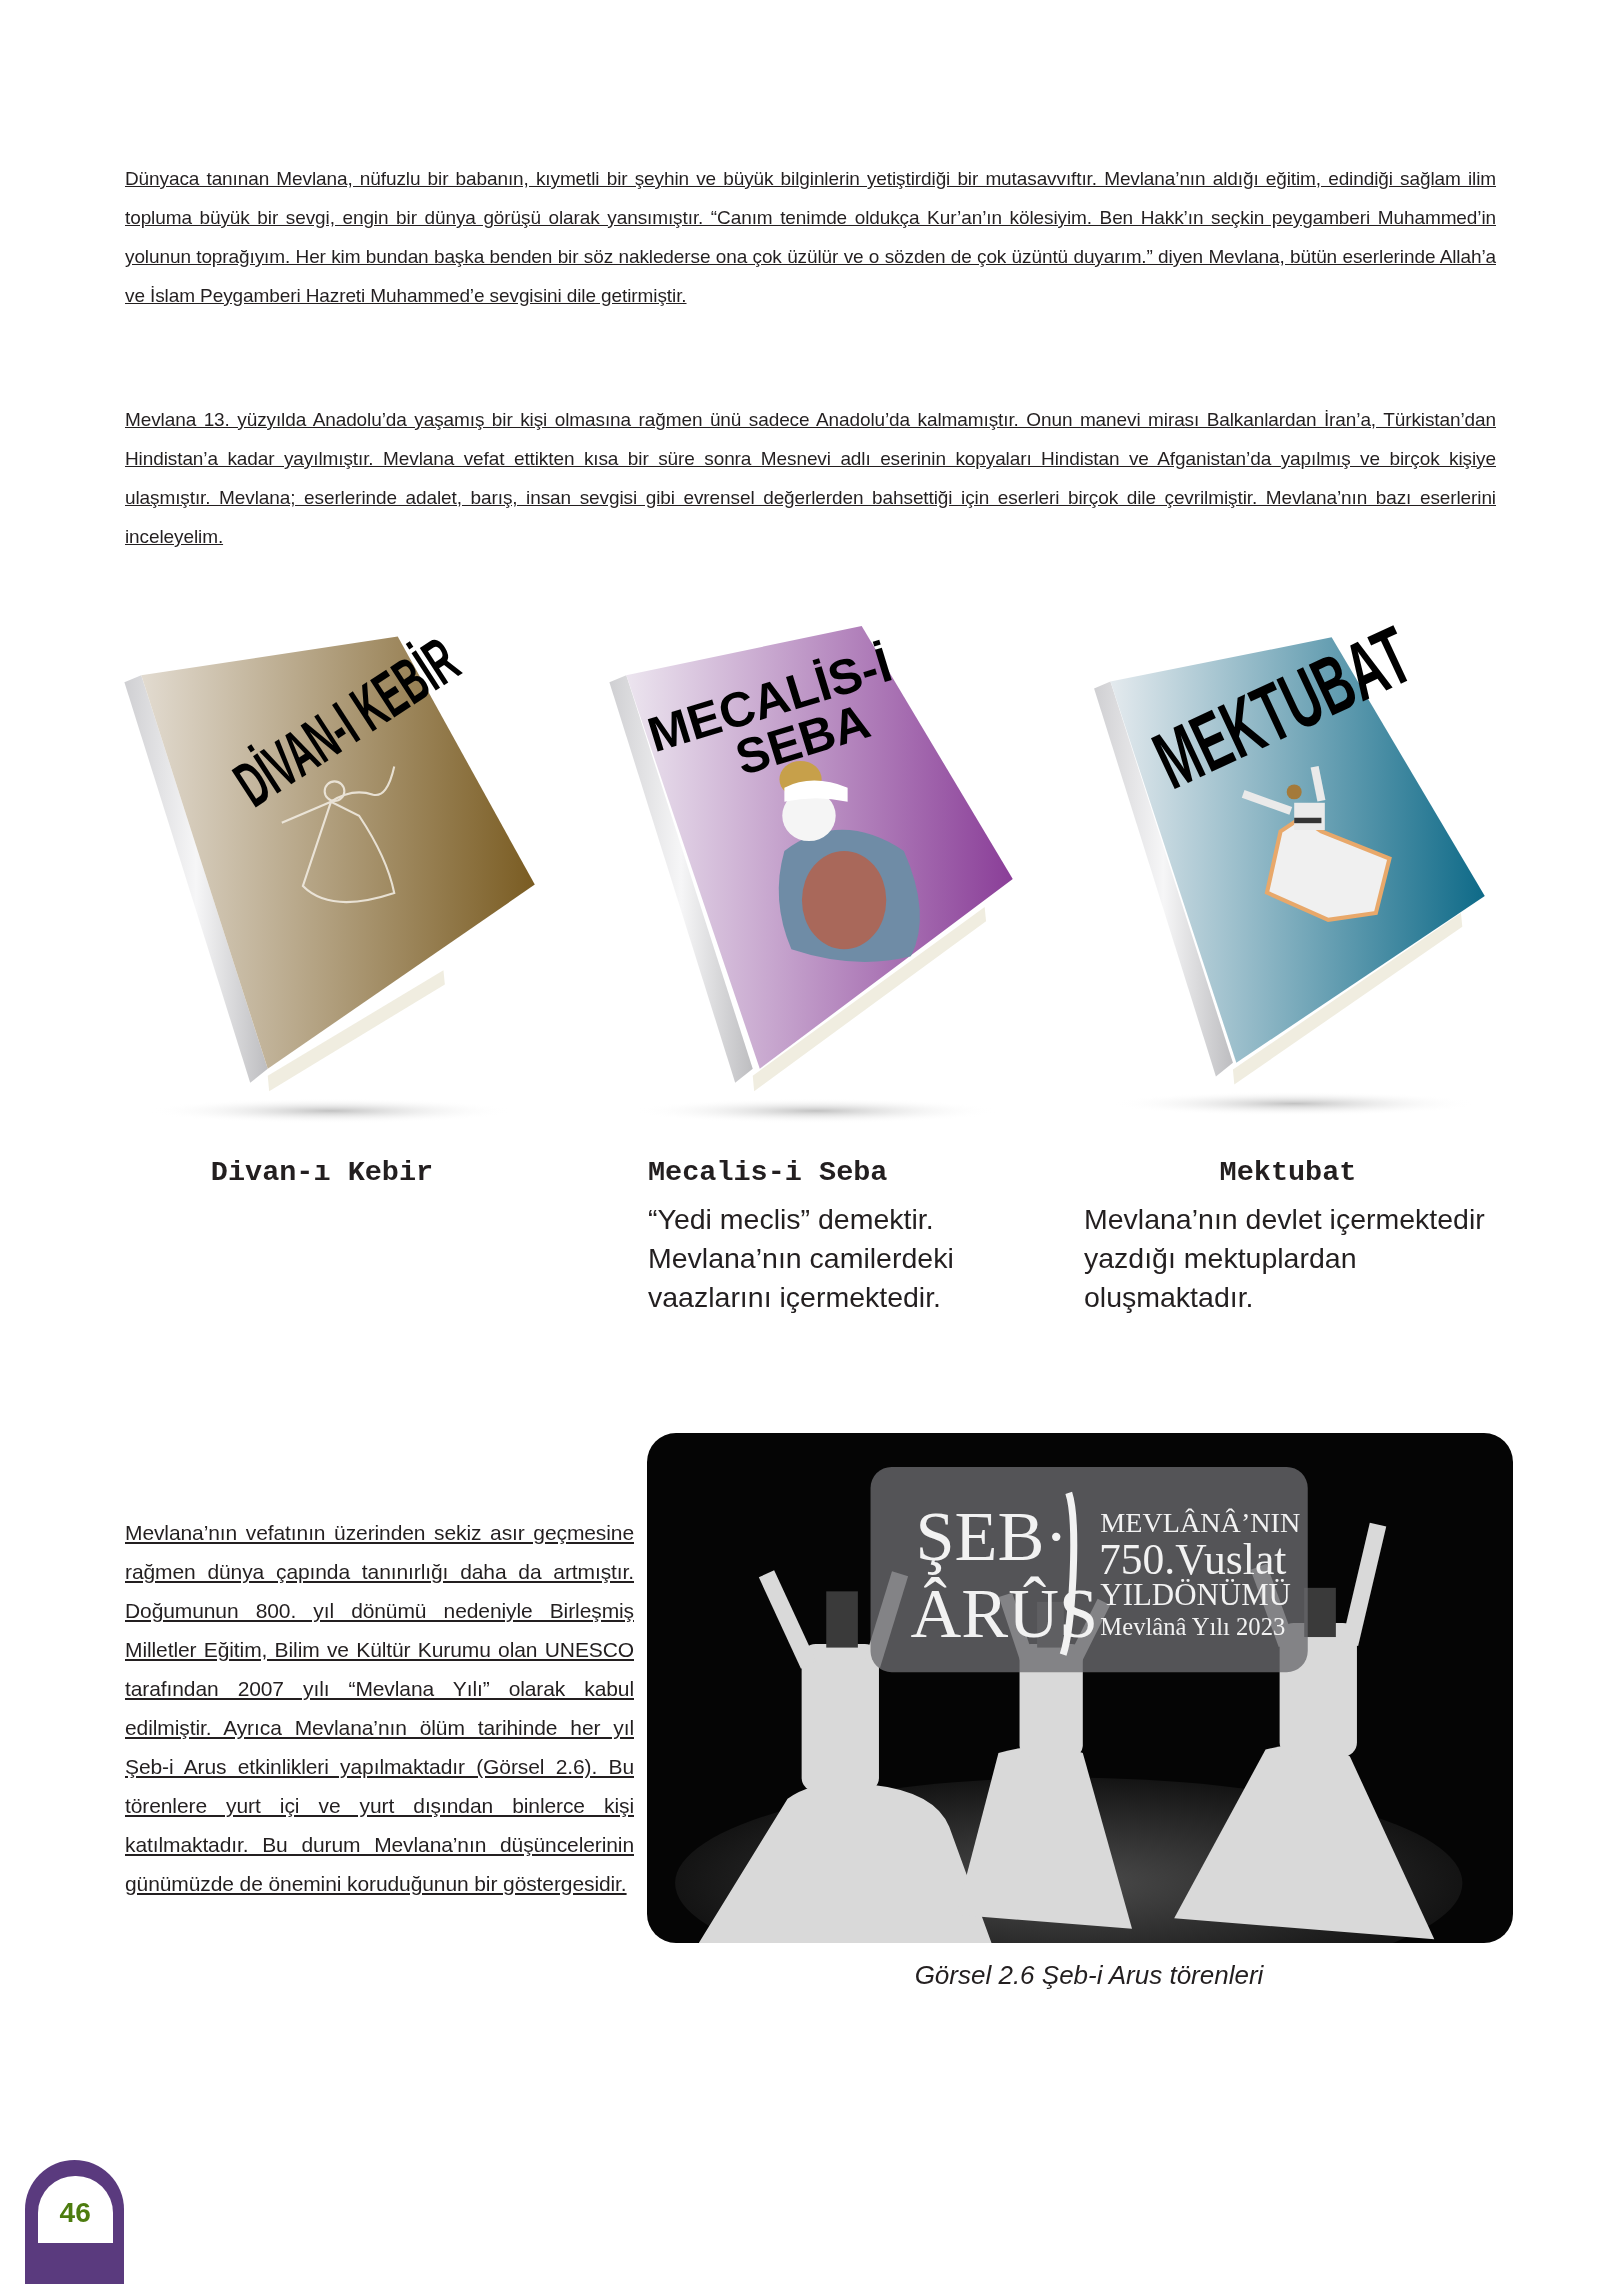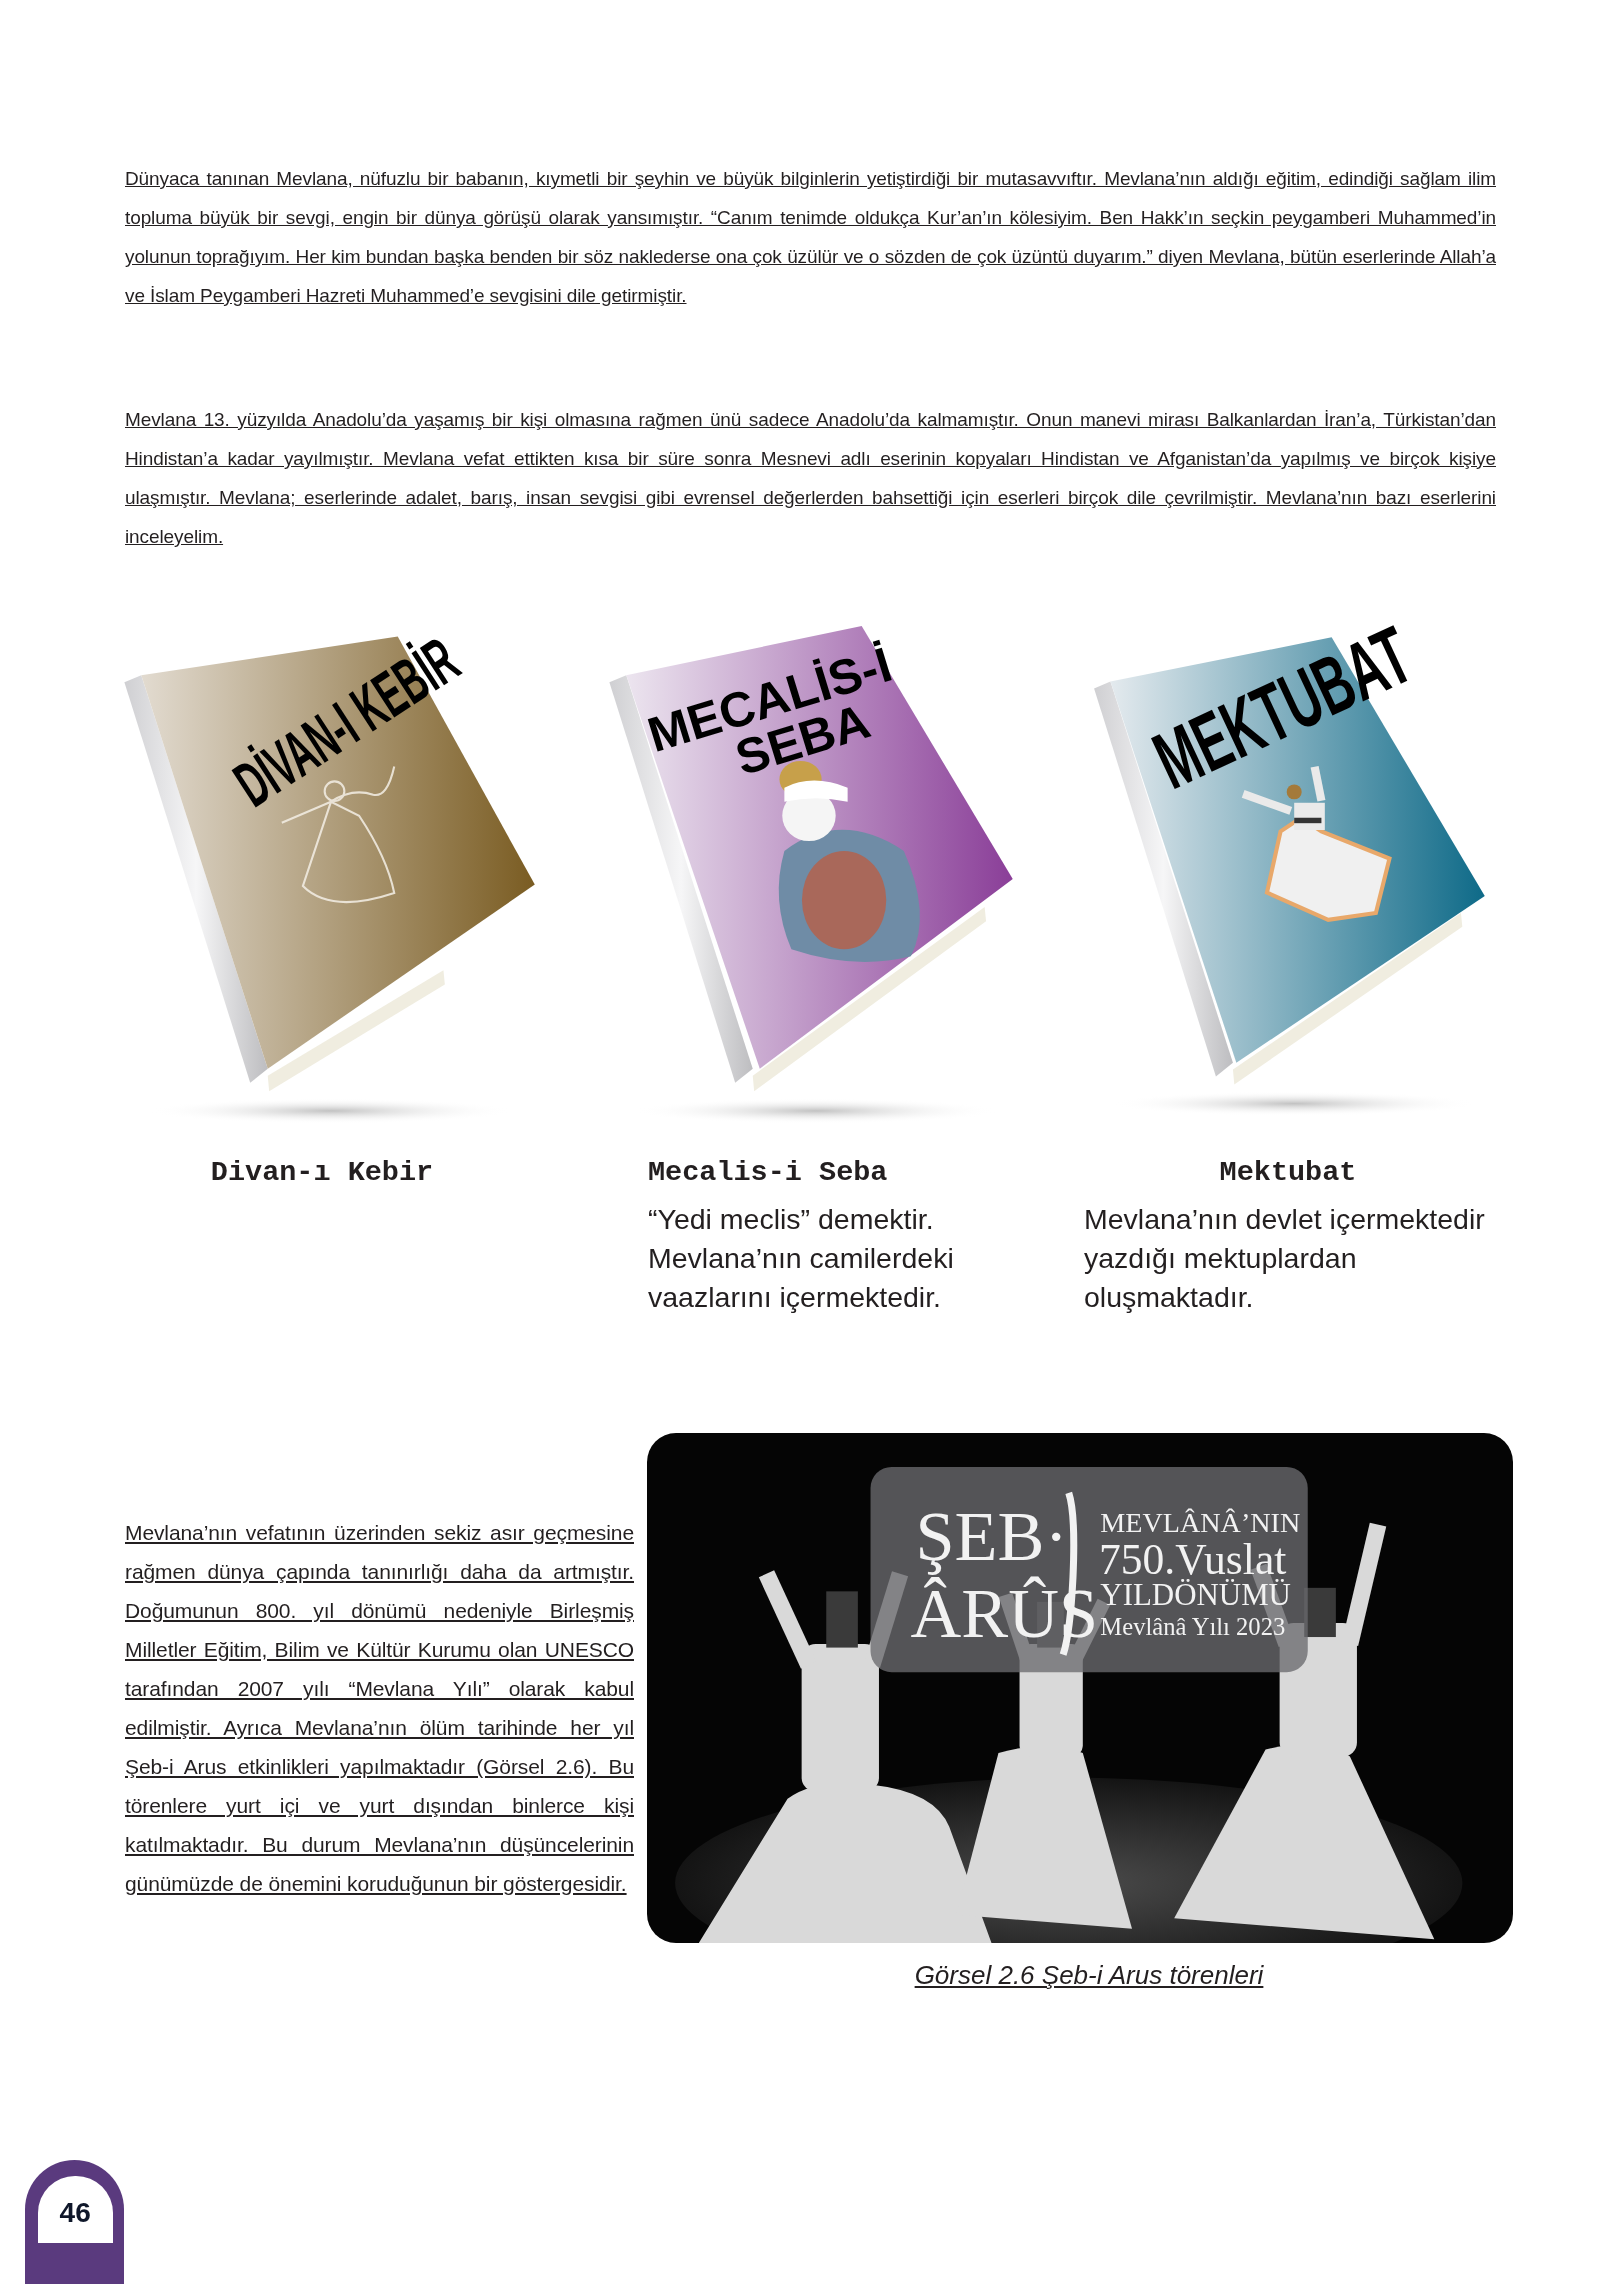--- a/index.html
+++ b/index.html
@@ -87,21 +87,20 @@
     #photo svg { width: 100%; height: 100%; display: block; }
     #photo-caption {
       position: absolute;
       left: 808px;
       top: 1960px;
       width: 562px;
       text-align: center;
       font-style: italic;
       font-size: 26px;
       color: #231f20;
-      text-decoration: underline;
     }
 
     
     #page-tab {
       position: absolute;
       left: 25px;
       top: 2160px;
       width: 99px;
       height: 124px;
       background: #5a3a7e;
@@ -116,21 +115,21 @@
       background: #fff;
       border-radius: 37px 37px 0 0;
     }
     #page-num {
       position: absolute;
       left: 0; right: 0;
       top: 21px;
       text-align: center;
       font-weight: bold;
       font-size: 28px;
-      color: #0f172a;
+      color: #4d7c0f;
     }
   </style>
 </head>
 <body>
 
 <p id="p1" class="para">Dünyaca tanınan Mevlana, nüfuzlu bir babanın, kıymetli bir şeyhin ve büyük bilginlerin yetiştirdiği bir mutasavvıftır. Mevlana’nın aldığı eğitim, edindiği sağlam ilim topluma büyük bir sevgi, engin bir dünya görüşü olarak yansımıştır. “Canım tenimde oldukça Kur’an’ın kölesiyim. Ben Hakk’ın seçkin peygamberi Muhammed’in yolunun toprağıyım. Her kim bundan başka benden bir söz naklederse ona çok üzülür ve o sözden de çok üzüntü duyarım.” diyen Mevlana, bütün eserlerinde Allah’a ve İslam Peygamberi Hazreti Muhammed’e sevgisini dile getirmiştir.</p>
 <p id="p2" class="para">Mevlana 13. yüzyılda Anadolu’da yaşamış bir kişi olmasına rağmen ünü sadece Anadolu’da kalmamıştır. Onun manevi mirası Balkanlardan İran’a, Türkistan’dan Hindistan’a kadar yayılmıştır. Mevlana vefat ettikten kısa bir süre sonra Mesnevi adlı eserinin kopyaları Hindistan ve Afganistan’da yapılmış ve birçok kişiye ulaşmıştır. Mevlana; eserlerinde adalet, barış, insan sevgisi gibi evrensel değerlerden bahsettiği için eserleri birçok dile çevrilmiştir. Mevlana’nın bazı eserlerini inceleyelim.</p>
 
 <div id="book1" class="book-wrap">
   <svg viewBox="0 0 600 740">

